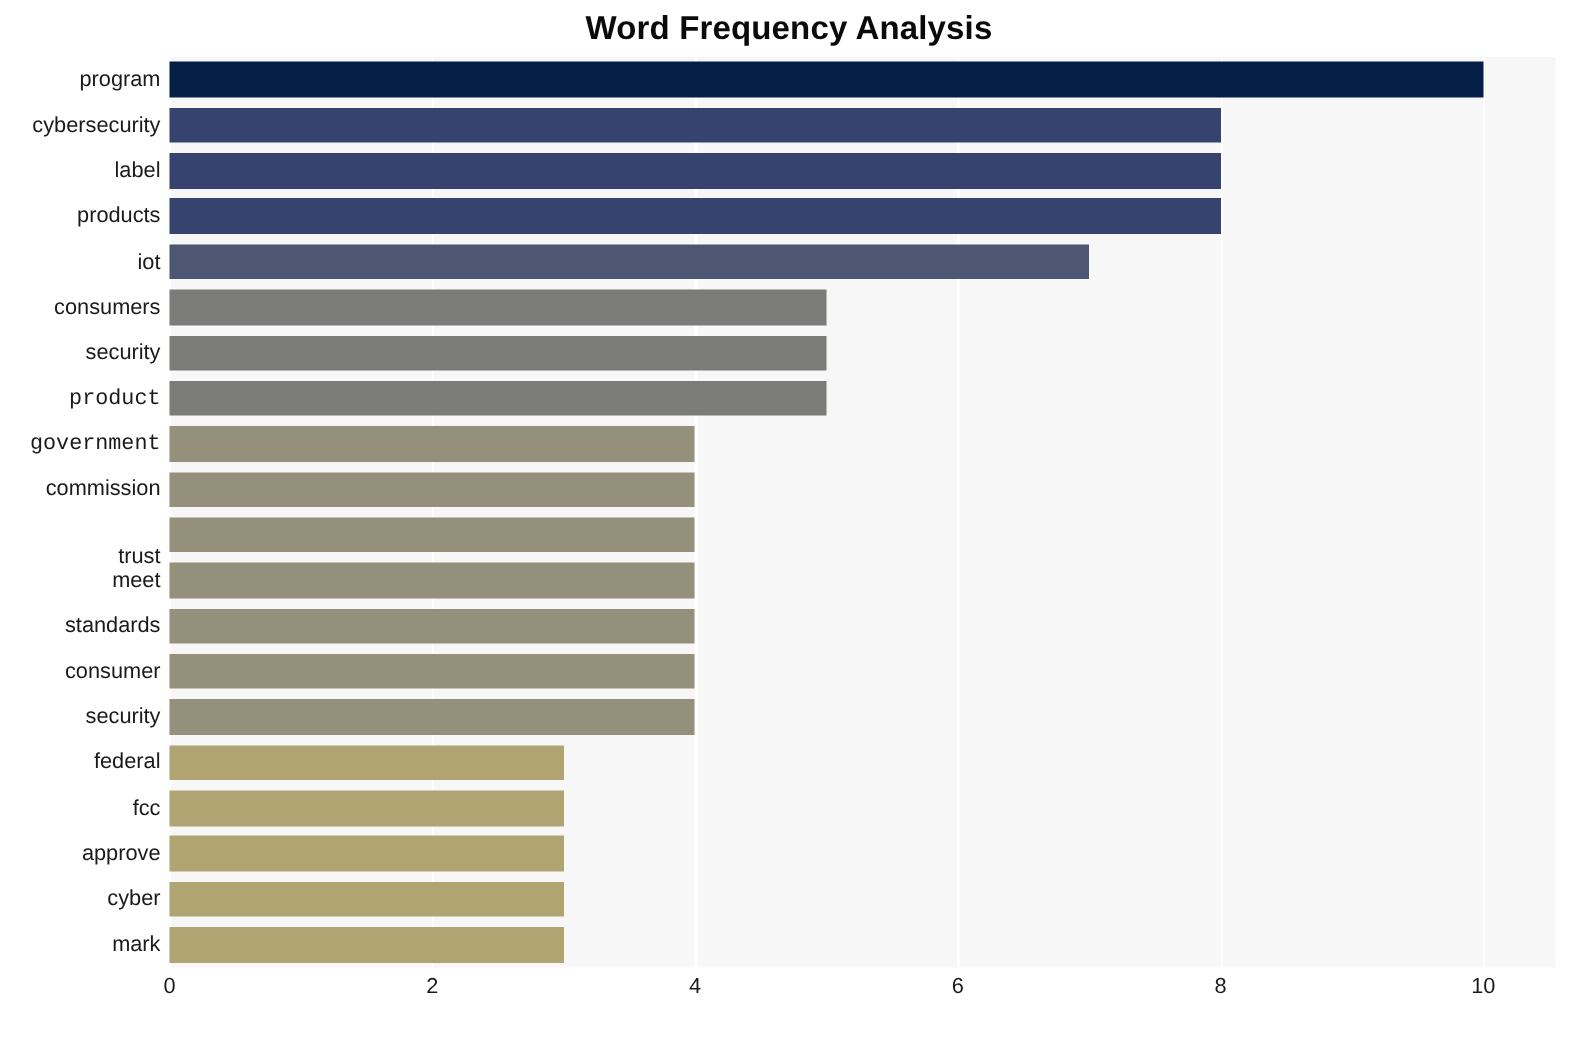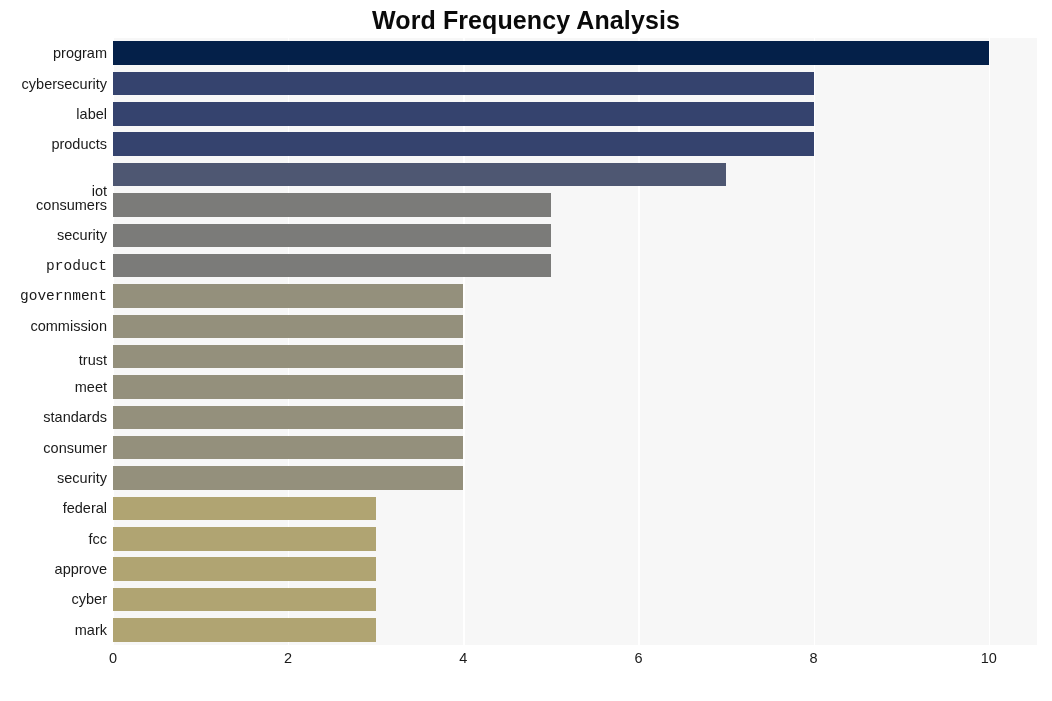--- a/index.html
+++ b/index.html
@@ -21,21 +21,21 @@
     background: #ffffff;
   }
 
   
   #chart-title {
     position: absolute;
     left: 0;
     top: 6px;
     width: 1052px;
     text-align: center;
-    font-size: 25px;
+    font-size: 22px;
     font-weight: bold;
     color: #0a0a0a;
     letter-spacing: 0.1px;
   }
 
   
   #plot-area {
     position: absolute;
     left: 113px;
     top: 38px;
@@ -205,27 +205,27 @@
           <div class="bar" title="mark: 3" style="width: 262.749px; background: rgb(176, 164, 114);"></div>
         </div>
       </div>
   </div>
 
   <div id="y-tick-labels">
       <div class="ytick" style="top: 8.175px;">program</div>
       <div class="ytick" style="top: 38.525px;">cybersecurity</div>
       <div class="ytick" style="top: 68.875px;">label</div>
       <div class="ytick" style="top: 99.225px;">products</div>
-      <div class="ytick" style="top: 129.575px; margin-top: 16px;">iot</div>
+      <div class="ytick" style="top: 129.575px;">iot</div>
       <div class="ytick" style="top: 159.925px;">consumers</div>
       <div class="ytick" style="top: 190.275px;">security</div>
       <div class="ytick" style="top: 220.625px; font-family: Liberation Mono, monospace;">product</div>
       <div class="ytick" style="top: 250.975px; font-family: Liberation Mono, monospace;">government</div>
       <div class="ytick" style="top: 281.325px;">commission</div>
-      <div class="ytick" style="top: 315px;">trust</div>
+      <div class="ytick" style="top: 326px;">trust</div>
       <div class="ytick" style="top: 342.025px;">meet</div>
       <div class="ytick" style="top: 372.375px;">standards</div>
       <div class="ytick" style="top: 402.725px;">consumer</div>
       <div class="ytick" style="top: 433.075px;">security</div>
       <div class="ytick" style="top: 463.425px;">federal</div>
       <div class="ytick" style="top: 493.775px;">fcc</div>
       <div class="ytick" style="top: 524.125px;">approve</div>
       <div class="ytick" style="top: 554.475px;">cyber</div>
       <div class="ytick" style="top: 584.825px;">mark</div>
     </div>

